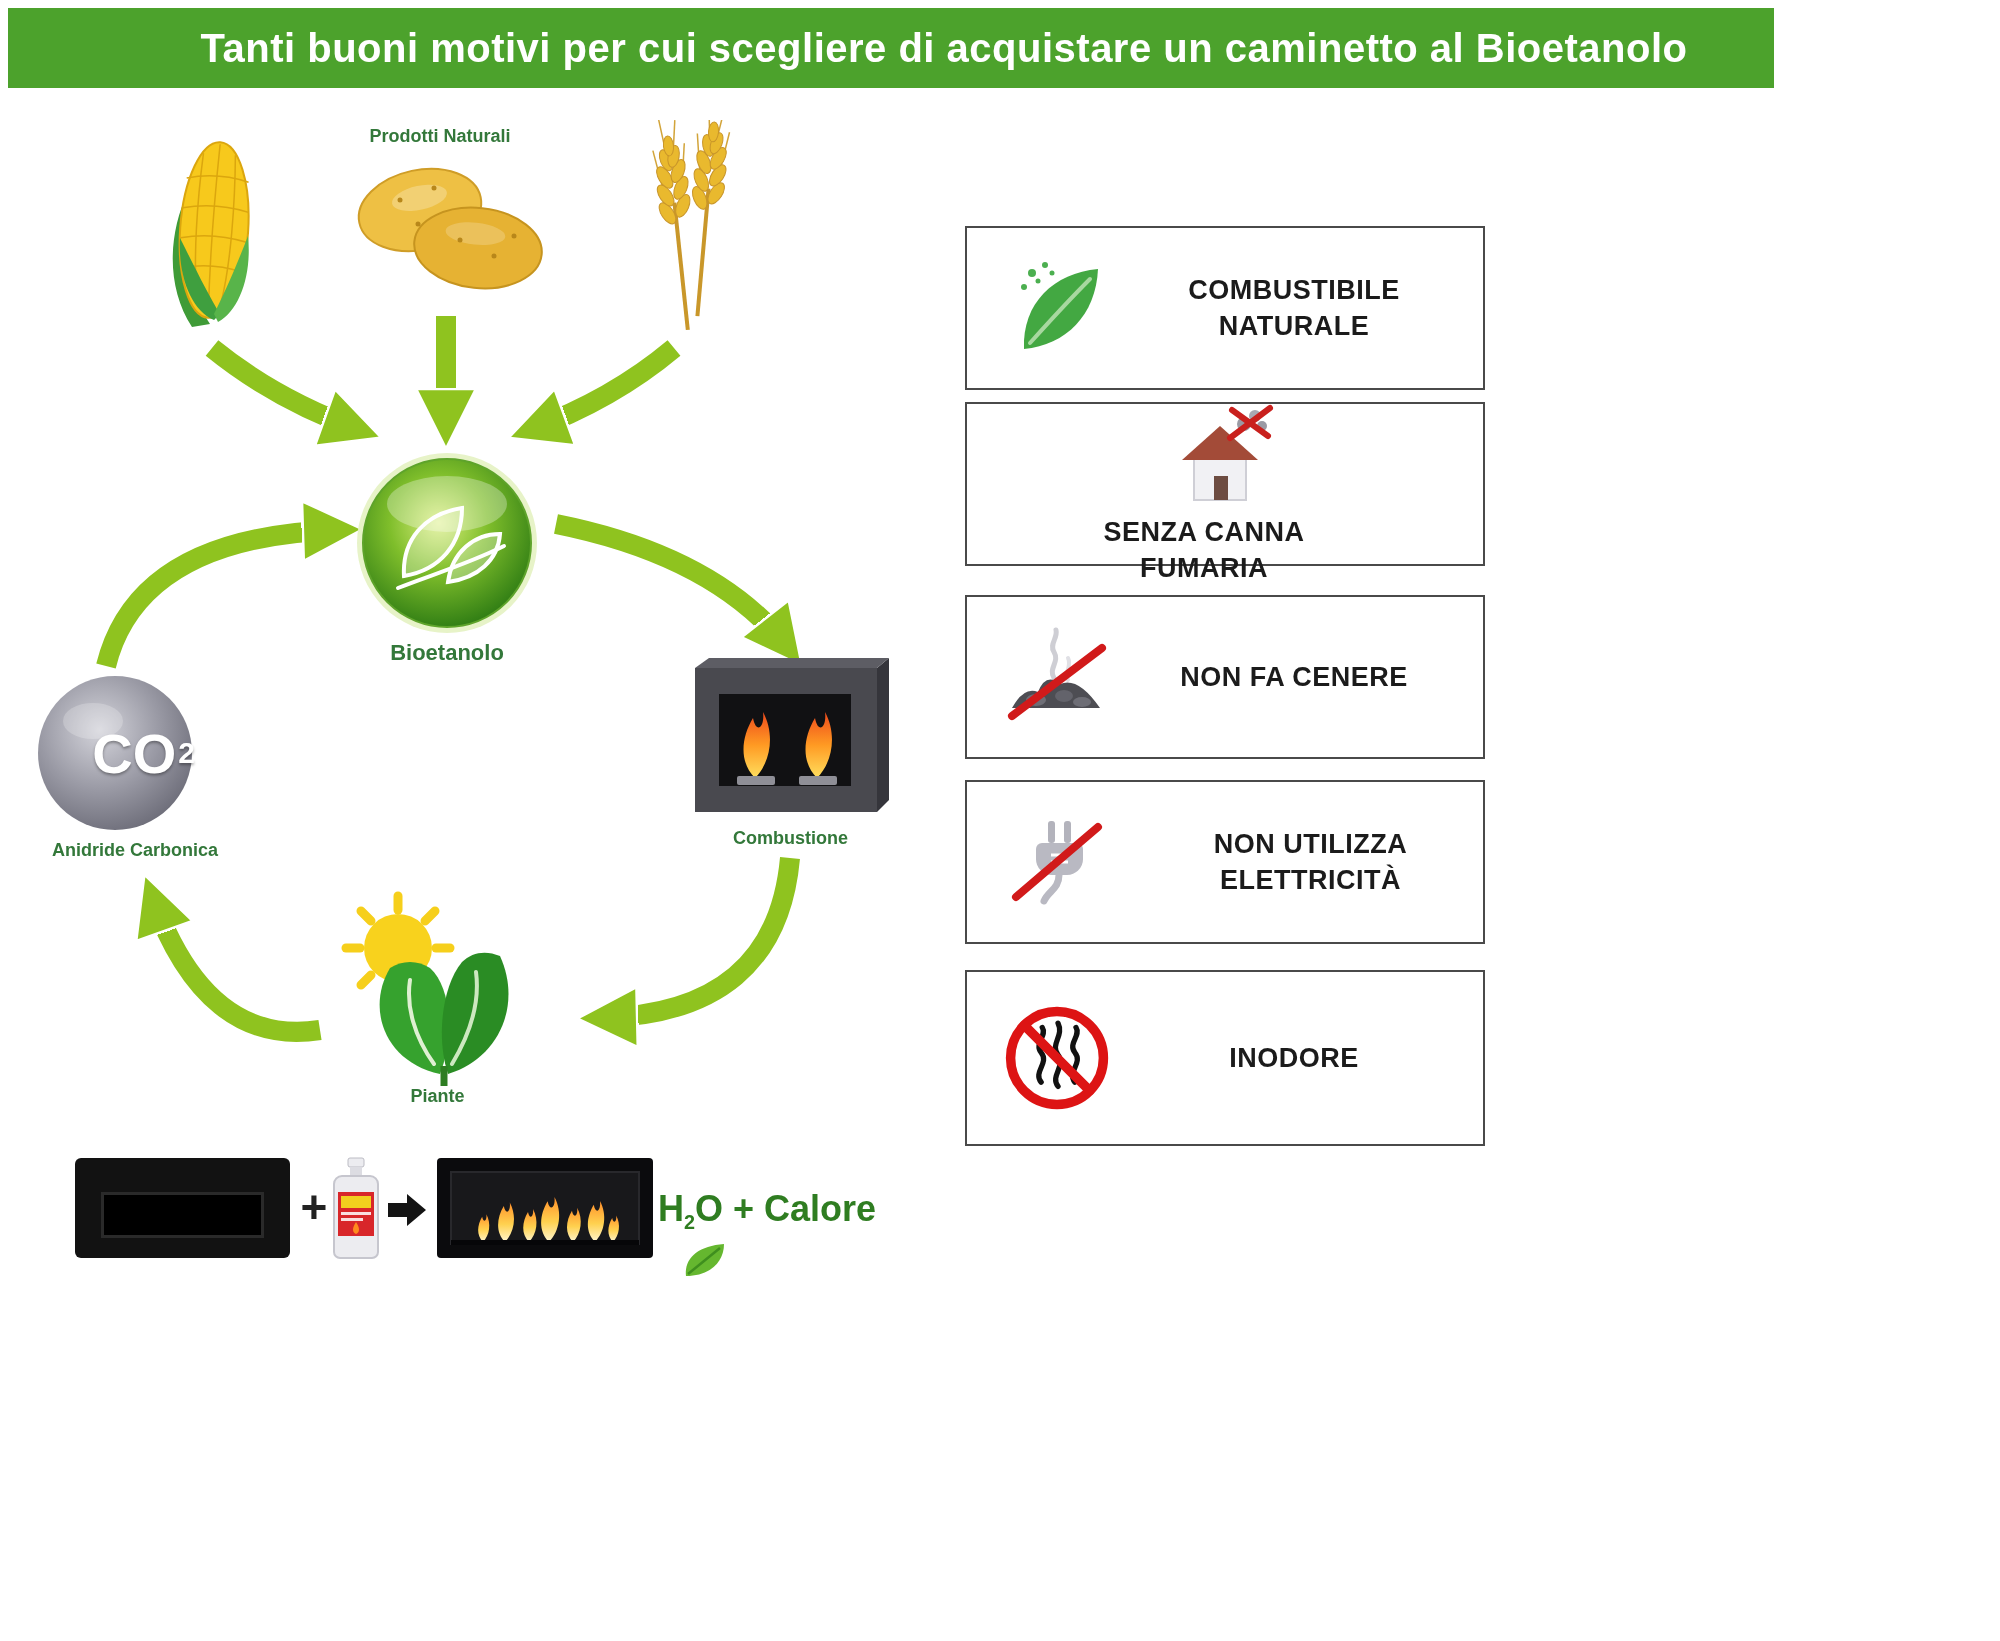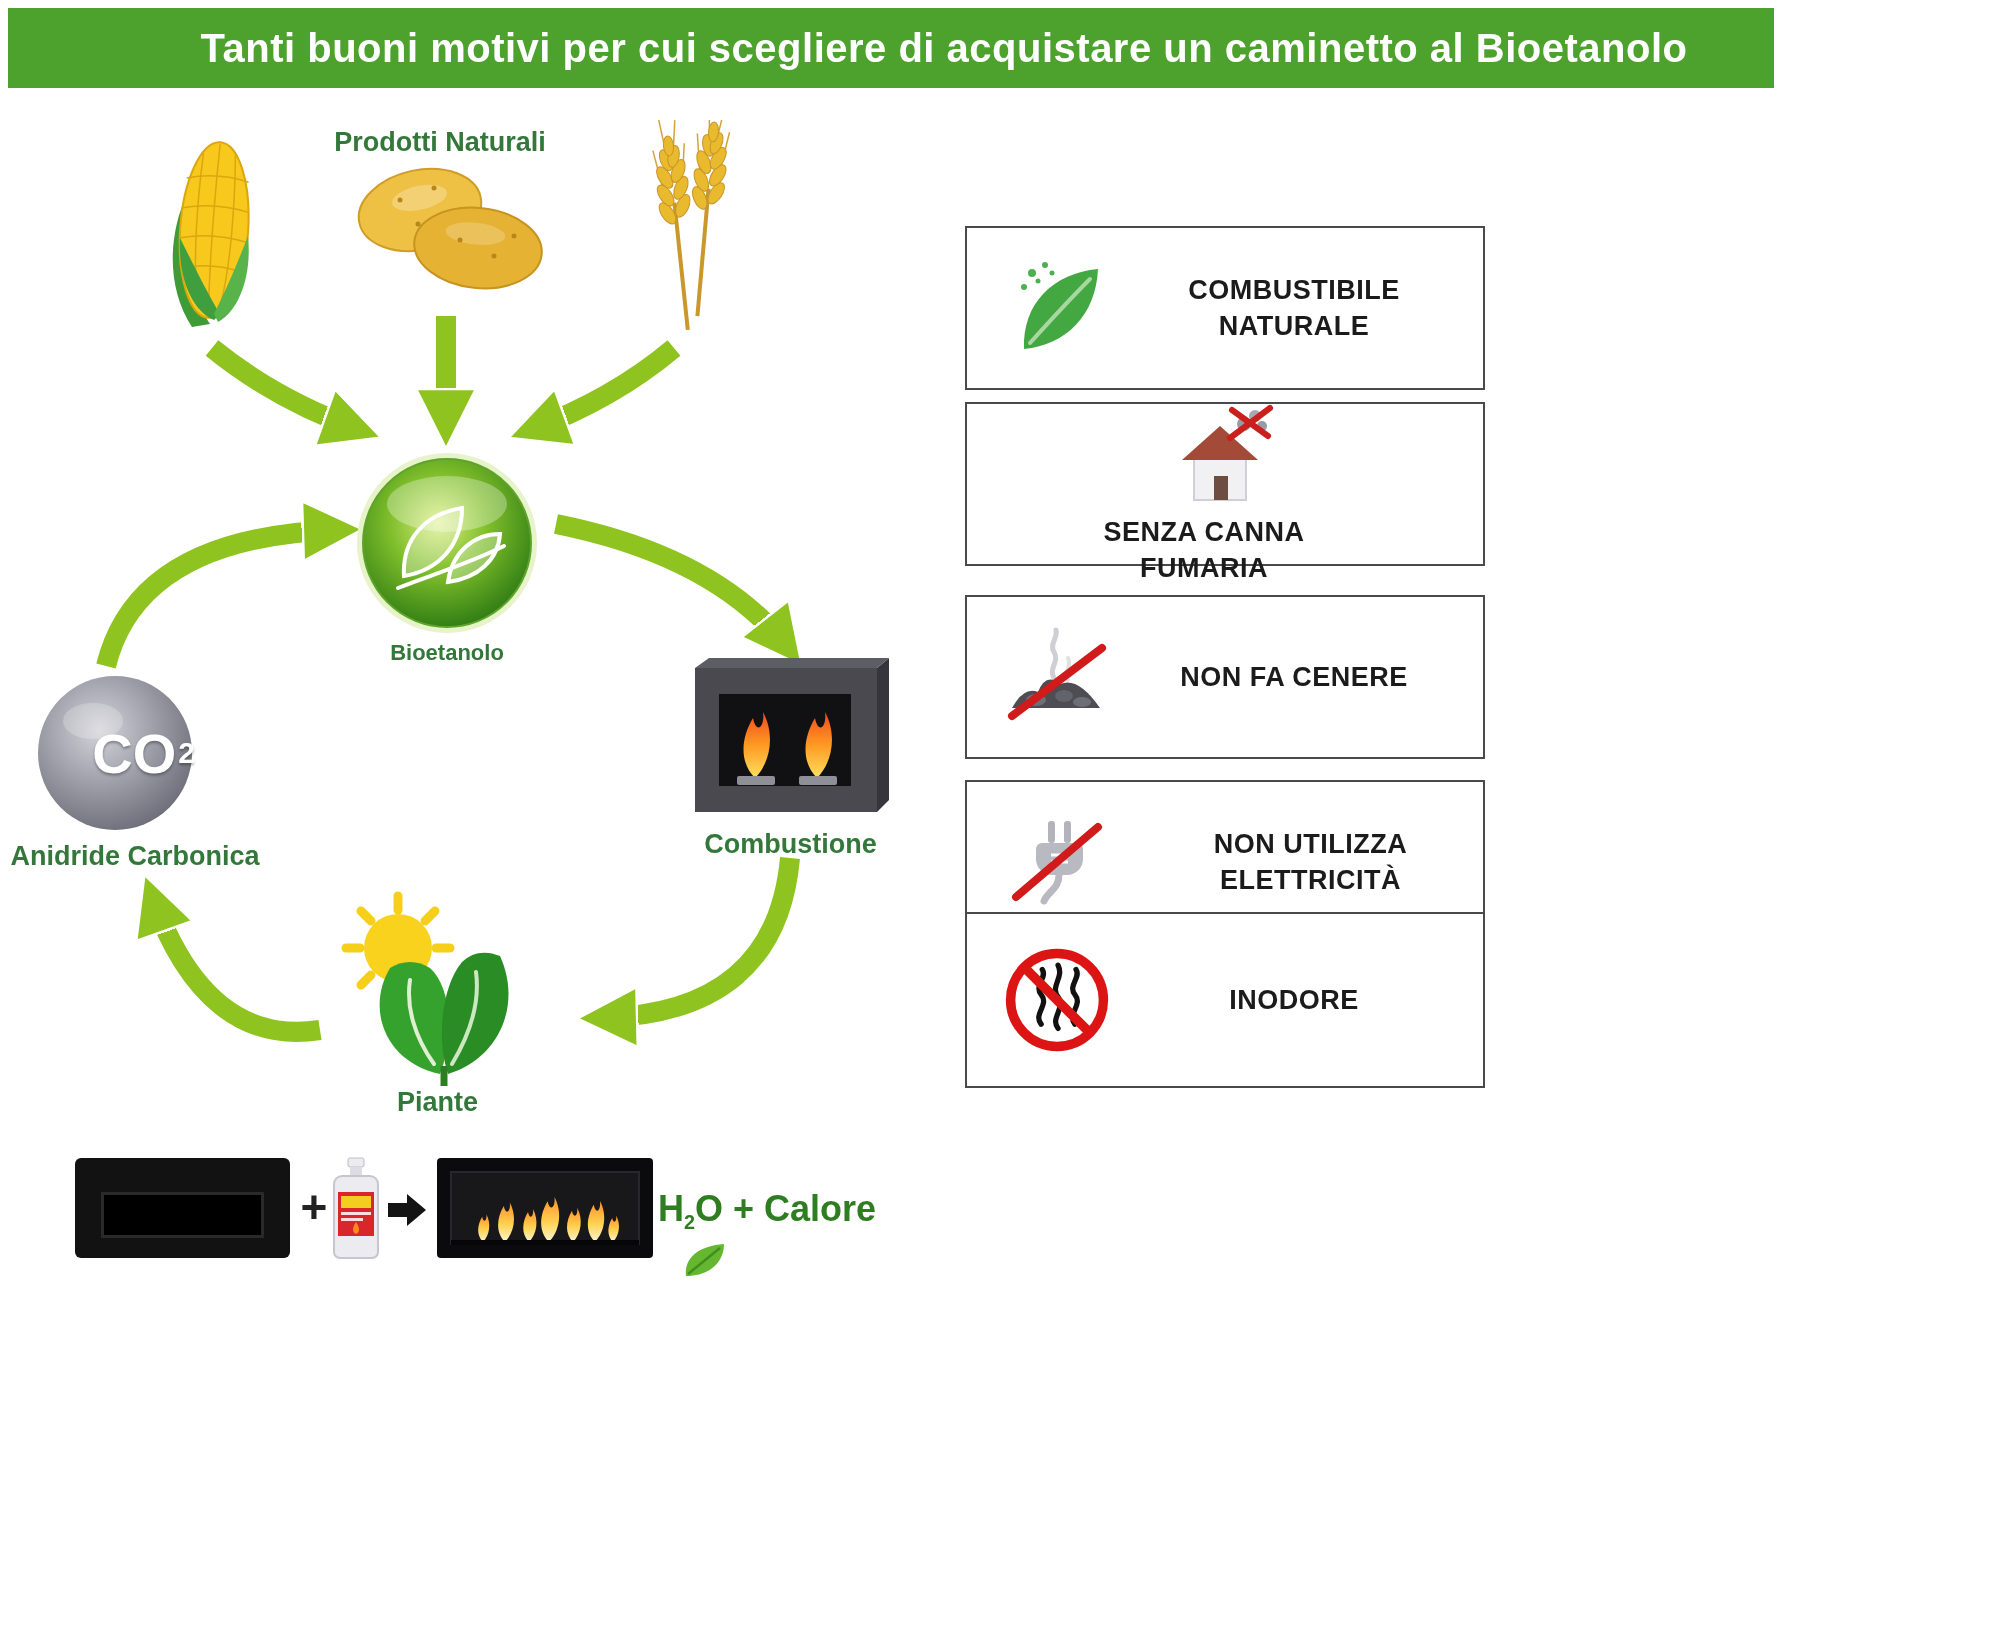--- a/index.html
+++ b/index.html
@@ -12,21 +12,21 @@
     position:absolute; left:8px; top:8px; width:1872px; height:80px;
     background:#4ca22c; display:flex; align-items:center; justify-content:center;
   }
   .banner h1 { margin:0; color:#ffffff; font-size:40px; font-weight:bold; letter-spacing:.5px; }
 
   
   .abs { position:absolute; }
 
   
   .dlabel {
-    position:absolute; font-weight:bold; color:#33783a; font-size:27px;
+    position:absolute; font-weight:bold; color:#33783a; font-size:18px;
     text-align:center; line-height:1.2;
   }
   #bioethanol-label { font-size:22px; }
 
   
   .co2-text {
     position:absolute; left:35px; top:673px; width:160px; height:160px;
     display:flex; align-items:center; justify-content:flex-end;
     color:#ffffff; font-size:56px; font-weight:bold;
     text-shadow:0 2px 3px rgba(0,0,0,.35);
@@ -58,21 +58,21 @@
     border:2px solid #4a4a4a; background:#ffffff;
     display:flex; align-items:center;
   }
   .benefit .icon-wrap { width:180px; display:flex; justify-content:center; align-items:center; }
   .benefit .blabel {
     flex:1; text-align:center; font-weight:bold; font-size:27px; color:#1b1b1b;
     line-height:1.35; letter-spacing:.5px; padding:0 42px 0 0;
   }
   .benefit .blabel > span { display:inline-block; max-width:300px; }
   #benefit-1 { top:226px; } #benefit-2 { top:402px;flex-direction:column; } #benefit-3 { top:595px; }
-  #benefit-4 { top:780px;gap:33px; } #benefit-5 { top:912px; height:172px; }
+  #benefit-4 { top:780px;gap:33px; } #benefit-5 { top:970px; height:172px; }
 
   
   .aw { fill:none; stroke:#ffffff; stroke-width:30; stroke-linecap:round; }
   .ag { fill:none; stroke:#8fc31f; stroke-width:20; }
 </style>
 </head>
 <body>
 
 <div class="page">
 

